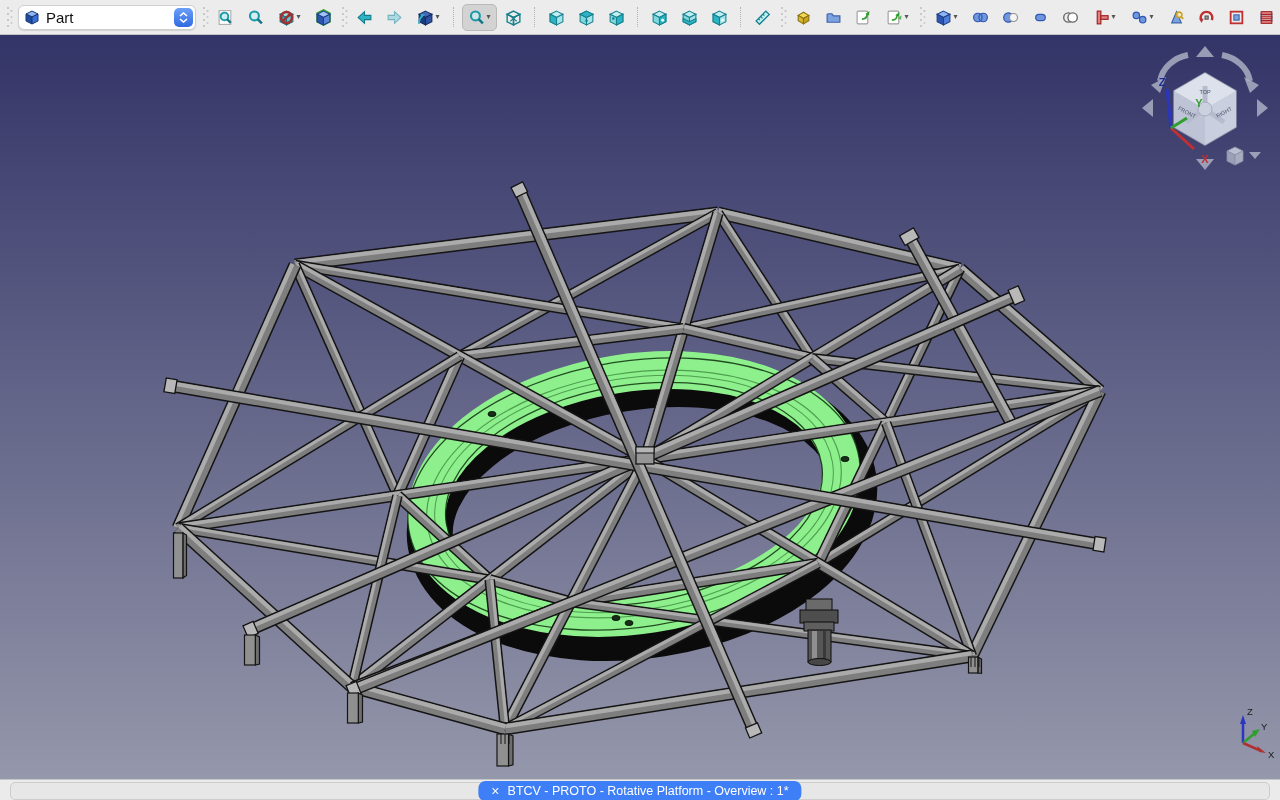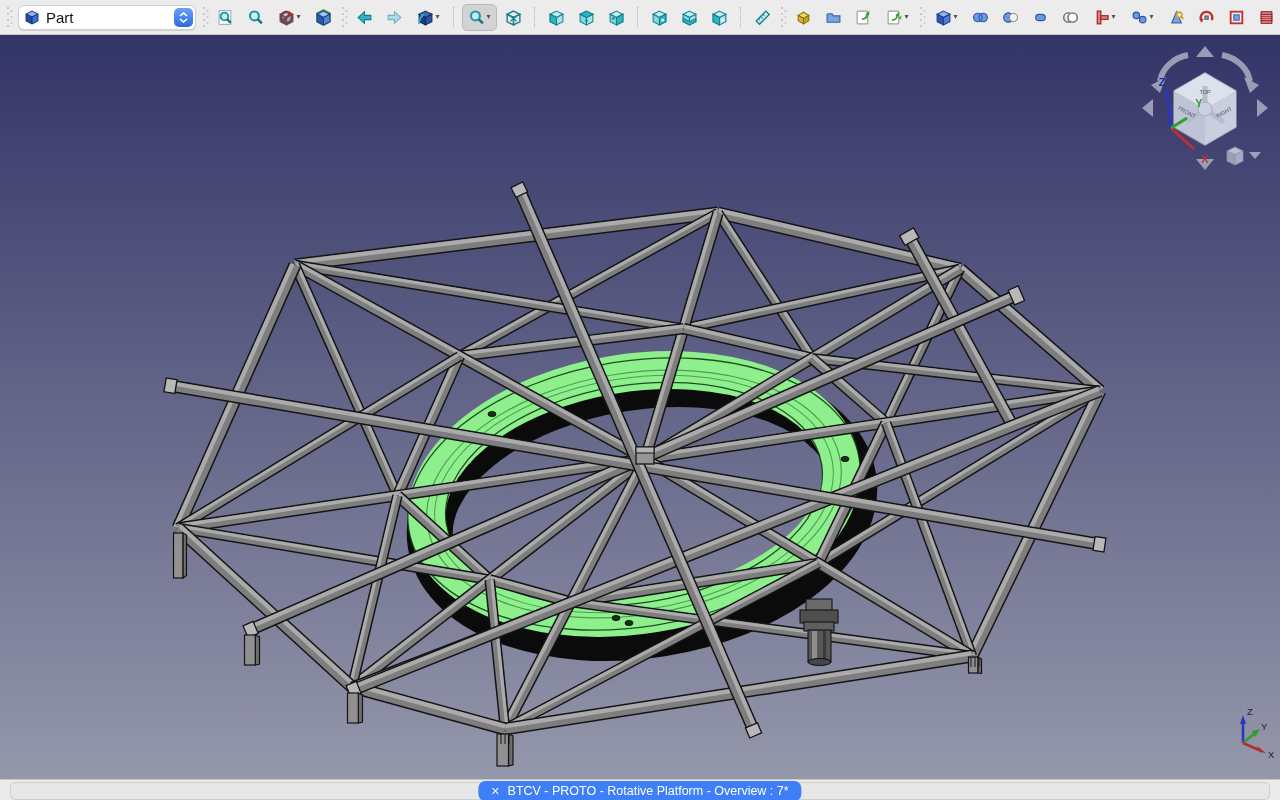--- a/index.html
+++ b/index.html
@@ -619,17 +619,17 @@
           <text x="1261" y="729" font-size="9.5" fill="#1a1a1a">Y</text>
           <text x="1268" y="757" font-size="9.5" fill="#1a1a1a">X</text>
         </g>
       </svg>
   </div>
 
   <div class="tabbar">
     <div class="tabstrip"></div>
     <div class="doc-tab" id="doctab" style="background: rgb(62, 126, 246);">
       <span class="x">×</span>
-      <span>BTCV - PROTO - Rotative Platform - Overview : 7*</span>
+      <span>BTCV - PROTO - Rotative Platform - Overview : 1*</span>
     </div>
   </div>
 
 </div>
 
 </body></html>

